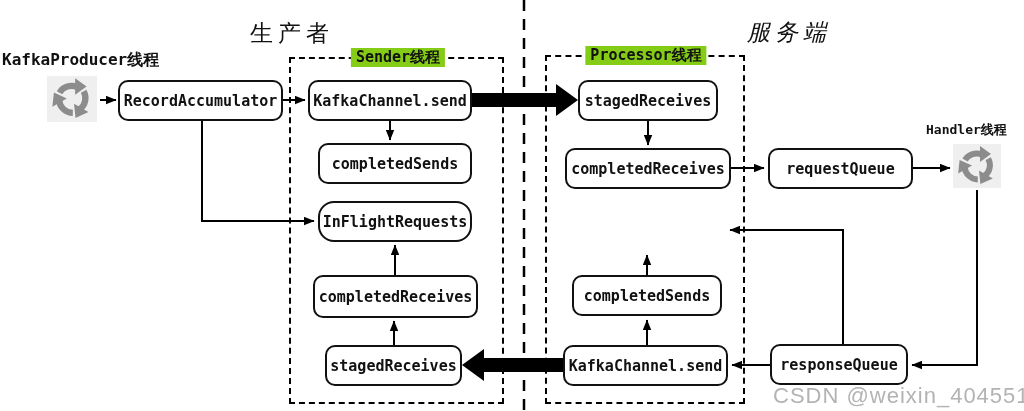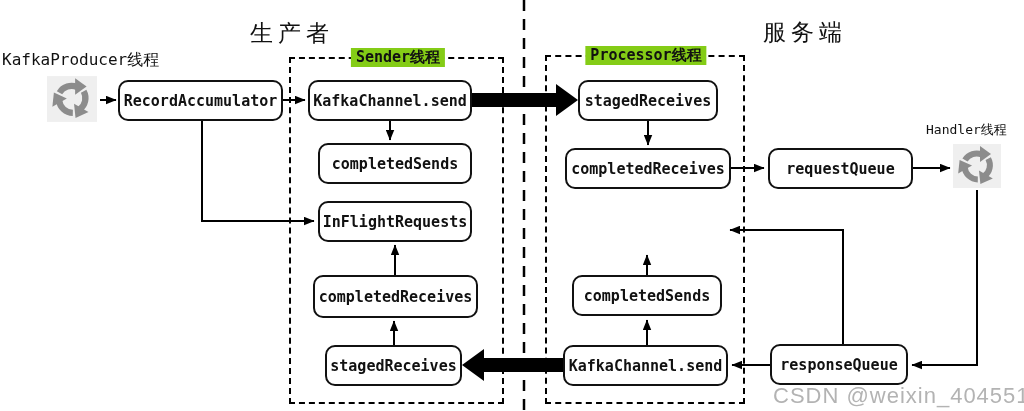--- a/index.html
+++ b/index.html
@@ -15,21 +15,21 @@
     font-weight:bold;font-size:15px;color:#111;white-space:nowrap;box-sizing:border-box;
   }
   .dashedbox{
     position:absolute;z-index:2;border:2px dashed #000;box-sizing:border-box;background:transparent;
   }
   .boxlabel{
     position:absolute;z-index:4;background:#84cc16;padding:0 5px;
     font-weight:bold;font-size:15px;color:#111;white-space:nowrap;transform:translateX(-50%);
   }
   .threadlabel{
-    position:absolute;z-index:4;font-weight:normal;font-size:16px;color:#111;white-space:nowrap;
+    position:absolute;z-index:4;font-weight:bold;font-size:16px;color:#111;white-space:nowrap;
   }
   .title{
     position:absolute;z-index:4;font-family:"DejaVu Serif","Liberation Serif",serif;
     font-size:23px;color:#111;letter-spacing:5px;white-space:nowrap;
   }
   .icon{position:absolute;z-index:3;}
   .watermark{
     position:absolute;z-index:5;font-family:"Liberation Sans","DejaVu Sans",sans-serif;
     font-size:22px;color:#b3b3b3;white-space:nowrap;letter-spacing:1px;
   }
@@ -63,21 +63,21 @@
       <line x1="770" y1="365" x2="732" y2="365" marker-end="url(#arr)"></line>
       <line x1="647" y1="345" x2="647" y2="320" marker-end="url(#arr)"></line>
       <line x1="647" y1="275" x2="647" y2="255" marker-end="url(#arr)"></line>
     </g>
 
     <polygon fill="#000" points="472,93 556,93 556,84 578,100 556,116 556,107 472,107"></polygon>
     <polygon fill="#000" points="563,358 484,358 484,349 462,365 484,381 484,372 563,372"></polygon>
   </svg>
 
   <div class="title" style="left:250px;top:18px;text-align:center;">生产者</div>
-  <div class="title" style="left:763px;top:17px;">服务端</div>
+  <div class="title" style="left:747px;top:17px;font-style:italic;">服务端</div>
 
   <div class="threadlabel" style="left:2px;top:50px;">KafkaProducer线程</div>
   <div class="threadlabel" style="left:926px;top:121px;font-size:13px;">Handler线程</div>
 
   <svg class="icon" style="left:46px;top:74px;" width="52" height="50" viewBox="0 0 48 48">
     <rect x="0" y="2" width="48" height="44" fill="#efefef"></rect>
     <g fill="none" stroke="#8c8c8c" stroke-width="6">
       <path d="M 12 18 A 13.5 13.5 0 0 1 29 12.6" transform="rotate(0 24 24)"></path>
       <path d="M 12 18 A 13.5 13.5 0 0 1 29 12.6" transform="rotate(120 24 24)"></path>
       <path d="M 12 18 A 13.5 13.5 0 0 1 29 12.6" transform="rotate(240 24 24)"></path>
@@ -106,21 +106,21 @@
   <div class="dashedbox" style="left:289px;top:57px;width:215px;height:347px;"></div>
   <div class="boxlabel" style="left:398px;top:48px;">Sender线程</div>
 
   <div class="dashedbox" style="left:545px;top:55px;width:200px;height:349px;"></div>
   <div class="boxlabel" style="left:646px;top:46px;">Processor线程</div>
 
   <div class="node" style="left:118px;top:80px;width:165px;height:41px;">RecordAccumulator</div>
 
   <div class="node" style="left:308px;top:80px;width:164px;height:41px;">KafkaChannel.send</div>
   <div class="node" style="left:318px;top:143px;width:154px;height:41px;">completedSends</div>
-  <div class="node" style="left:318px;top:201px;width:154px;height:41px;">InFlightRequests</div>
+  <div class="node" style="left:318px;top:201px;width:154px;height:41px;border-radius:16px;">InFlightRequests</div>
   <div class="node" style="left:313px;top:275px;width:165px;height:43px;">completedReceives</div>
   <div class="node" style="left:325px;top:345px;width:137px;height:41px;">stagedReceives</div>
 
   <div class="node" style="left:578px;top:80px;width:140px;height:41px;">stagedReceives</div>
   <div class="node" style="left:565px;top:148px;width:166px;height:41px;">completedReceives</div>
   <div class="node" style="left:572px;top:275px;width:150px;height:41px;">completedSends</div>
   <div class="node" style="left:563px;top:345px;width:165px;height:41px;">KafkaChannel.send</div>
 
   <div class="node" style="left:768px;top:148px;width:145px;height:41px;">requestQueue</div>
   <div class="node" style="left:770px;top:344px;width:138px;height:41px;">responseQueue</div>

